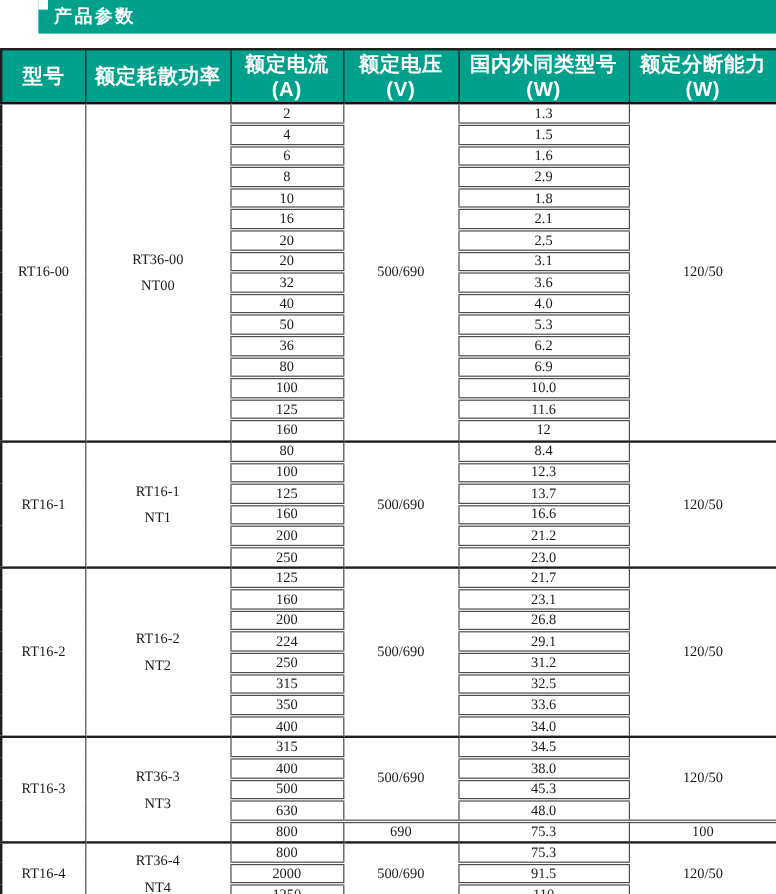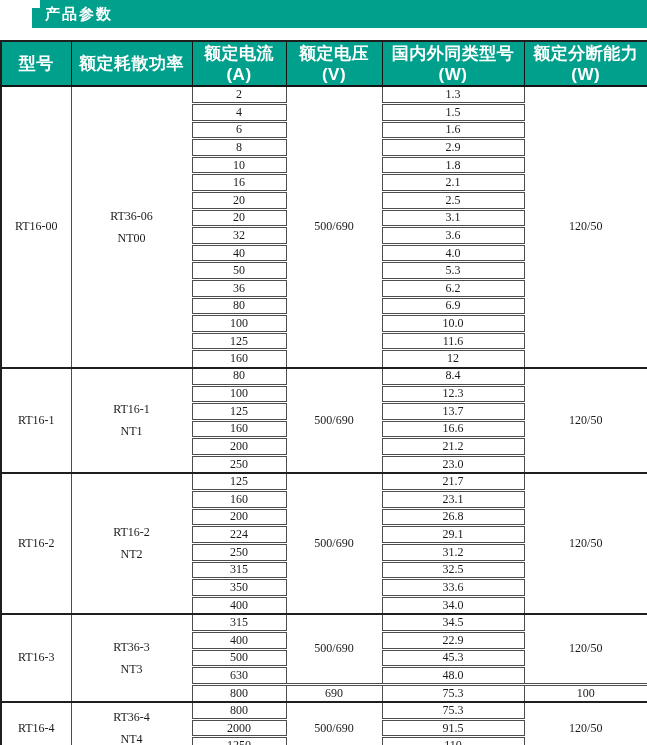--- a/index.html
+++ b/index.html
@@ -49,21 +49,21 @@
           <th>额定电流 (A)</th>
           <th>额定电压 (V)</th>
           <th>国内外同类型号 (W)</th>
           <th>额定分断能力 (W)</th>
         </tr>
       </thead>
     <tbody>
         <tr class="sec-start">
           <td class="model" rowspan="16">RT16-00</td>
           <td class="equiv" rowspan="16">
-            <div>RT36-06</div>
+            <div>RT36-00</div>
             <div>NT00</div>
           </td>
           <td class="num">2</td>
           <td class="mid" rowspan="16">500/690</td>
           <td class="num">1.3</td>
           <td class="mid" rowspan="16">120/50</td>
         </tr>
         <tr>
           <td class="num dbl">4</td>
           <td class="num dbl">1.5</td>
@@ -200,21 +200,21 @@
             <div>RT36-3</div>
             <div>NT3</div>
           </td>
           <td class="num">315</td>
           <td class="mid" rowspan="4">500/690</td>
           <td class="num">34.5</td>
           <td class="mid" rowspan="4">120/50</td>
         </tr>
         <tr>
           <td class="num dbl">400</td>
-          <td class="num dbl">22.9</td>
+          <td class="num dbl">38.0</td>
         </tr>
         <tr>
           <td class="num dbl">500</td>
           <td class="num dbl">45.3</td>
         </tr>
         <tr>
           <td class="num dbl">630</td>
           <td class="num dbl">48.0</td>
         </tr>
         <tr>

